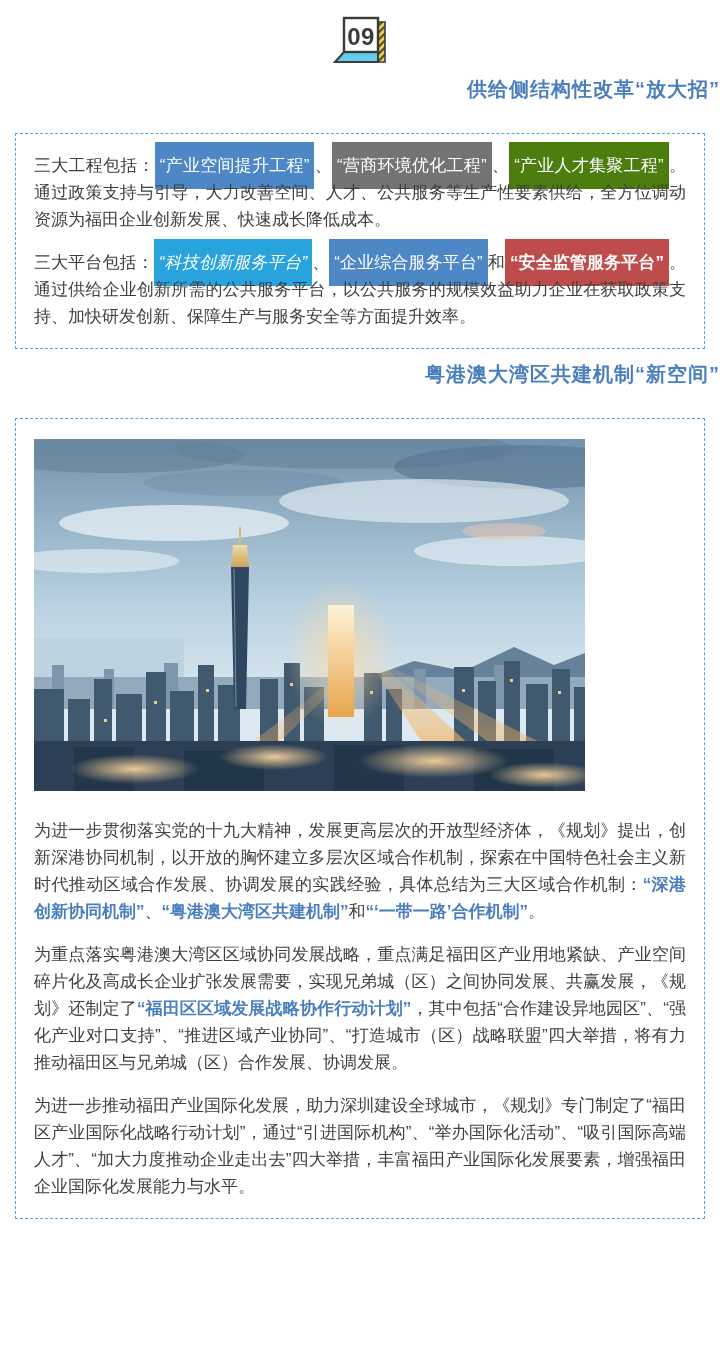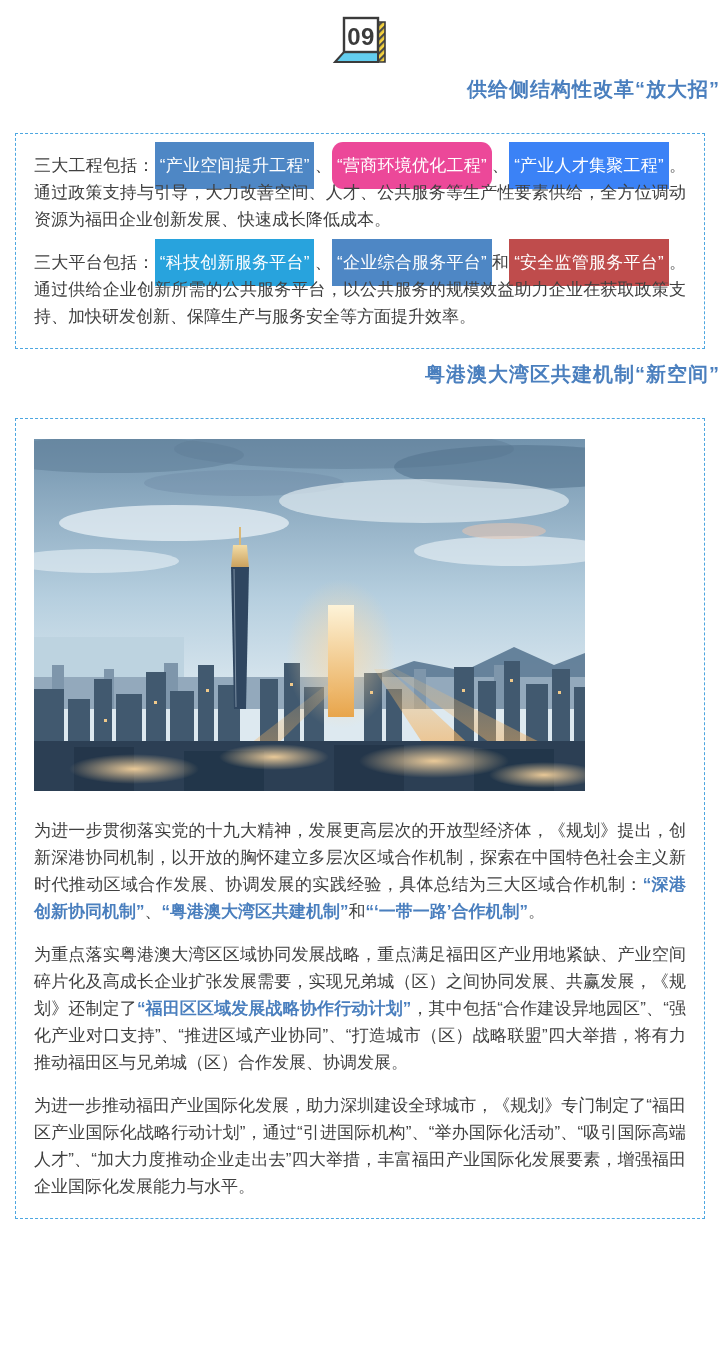--- a/index.html
+++ b/index.html
@@ -27,24 +27,24 @@
     padding:18px 18px;
     text-align:justify;
     font-size:17px;
     line-height:27px;
     color:#404040;
   }
   .dashed-box p{margin:0 0 16px 0;}
   .dashed-box p:last-child{margin-bottom:0;}
   .hl{color:#ffffff;padding:14px 5px;white-space:nowrap;}
   .hl-blue{background:#4e87c5;}
-  .hl-orange{background:#ec4899;border-radius:11px;}
-  .hl-green{background:#3b82f6;}
-  .hl-cyan{background:#28a3dd;}
-  .hl-red{background:#bf4c4c;}
+  .hl-orange{background:#737373;}
+  .hl-green{background:#4d7c0f;}
+  .hl-cyan{background:#28a3dd;font-style:italic;}
+  .hl-red{background:#bf4c4c;font-weight:bold;}
   .em-blue{color:#4a7fbe;font-weight:bold;}
   .photo-wrap{margin:2px 0 26px 0;line-height:0;}
   .photo{display:inline-block;}
 </style>
 </head>
 <body>
 
 <div class="page">
 
   <div class="section">

